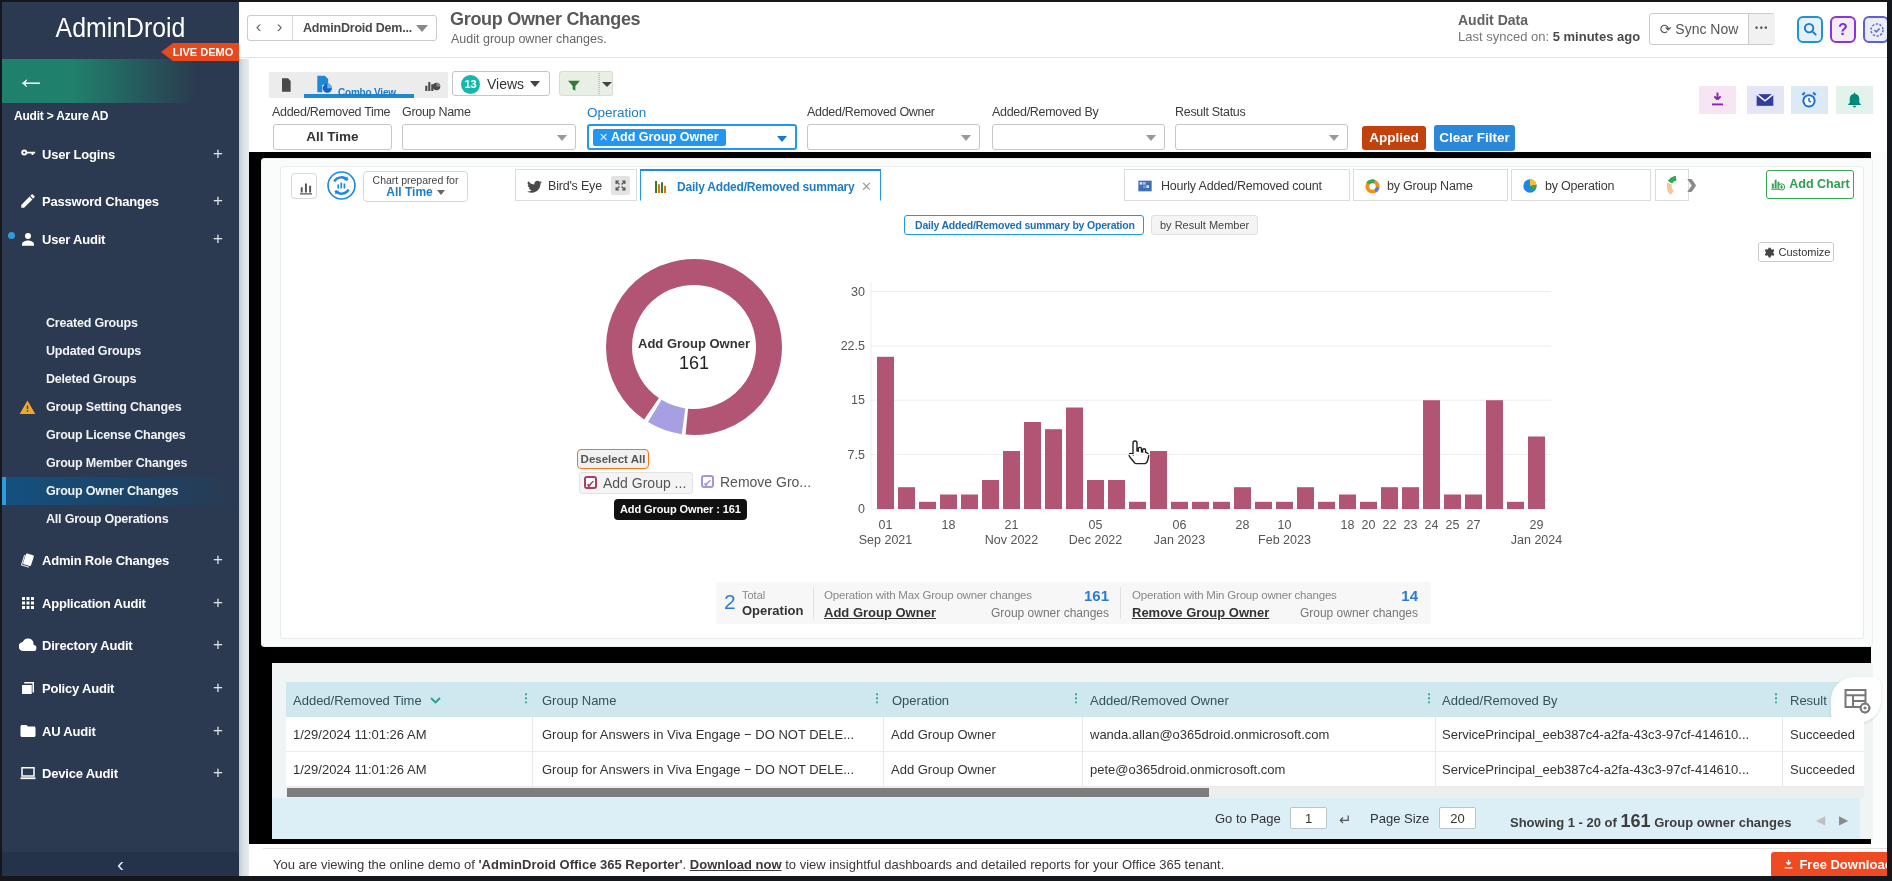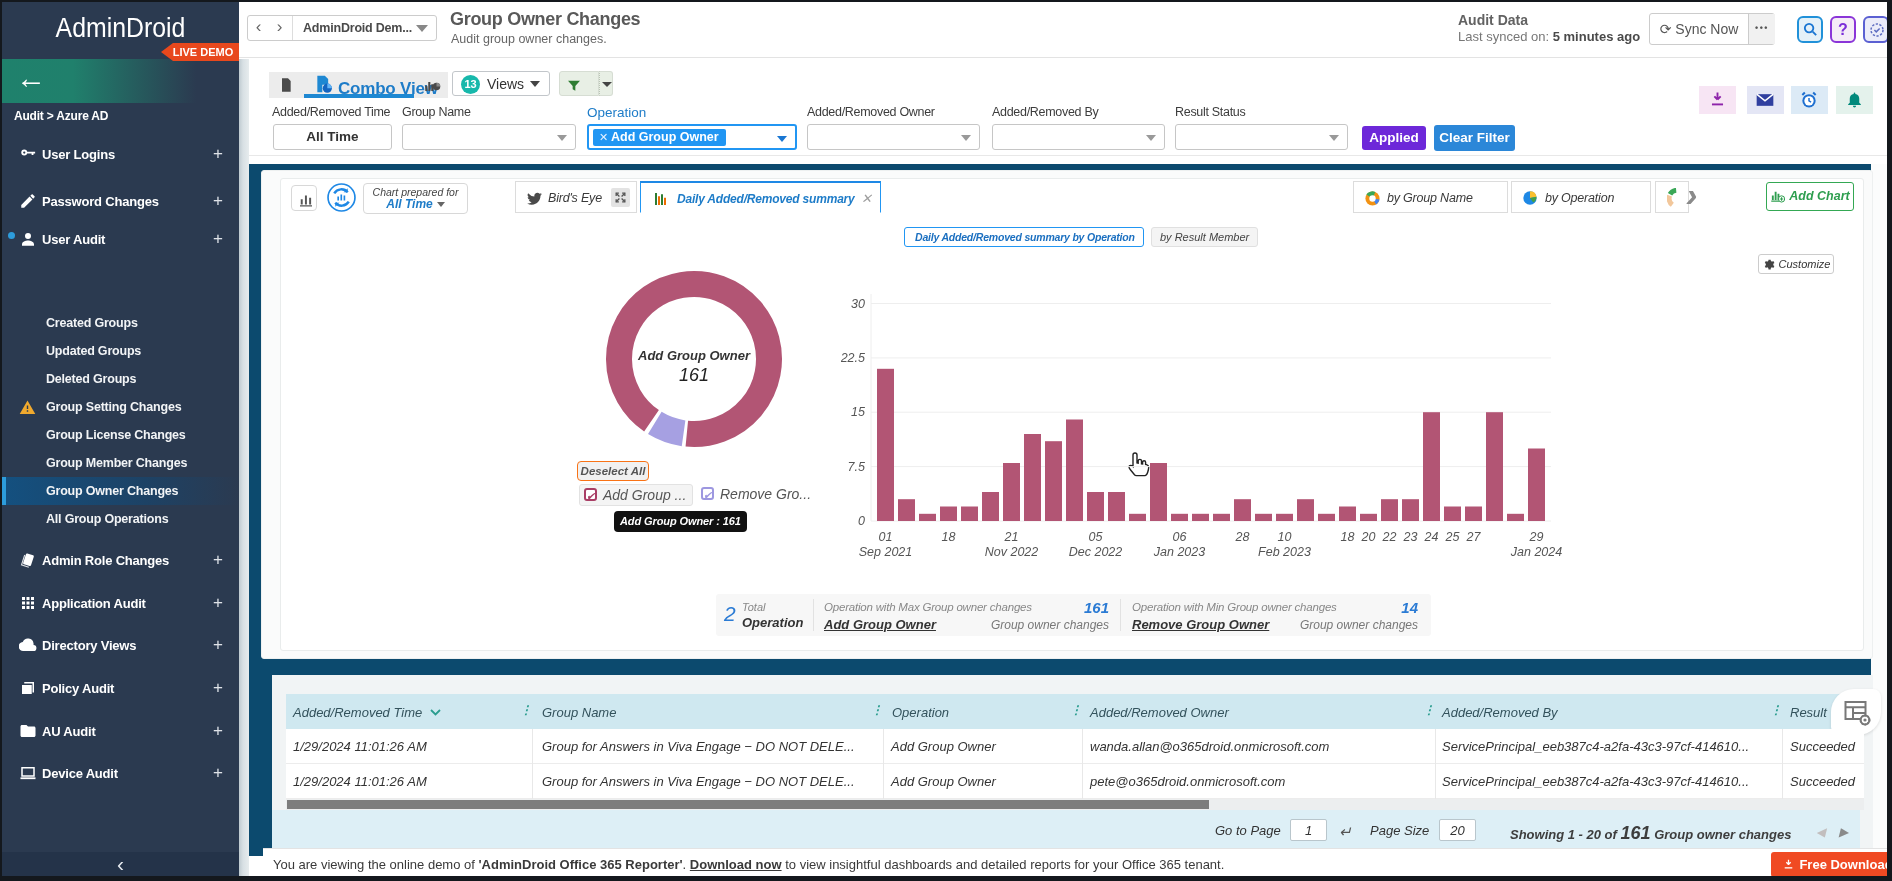--- a/index.html
+++ b/index.html
@@ -53,51 +53,51 @@
 #btn-q { left:1591px; border:2px solid #8b35d8; background:#f5ecf7; color:#7b2fd8; text-align:center; font-weight:bold; font-size:16px; line-height:23px; }
 #btn-ck { left:1624px; border:2px solid #5b60d2; background:#ebecf9; }
 
 
 #filterarea { position:absolute; left:237px; top:57px; width:1651px; height:97px; background:#fff; border-bottom:1px solid #e8e8e8; }
 #tabstrip { position:absolute; left:30px; top:13px; width:179px; height:26px; background:#ececec; }
 #underline { position:absolute; left:65px; top:35px; width:110px; height:4px; background:#1e88d2; }
 .ftab { position:absolute; top:13px; height:26px; }
 #ftab-doc { left:35px; width:38px; }
 #ftab-combo { left:65px; width:120px; }
-#ftab-combo .t { position:absolute; left:34px; top:7px; font-size:17px; color:#1e7cc8; font-weight:bold; white-space:nowrap; letter-spacing:-0.2px; }
+#ftab-combo .t { position:absolute; left:34px; top:15px; font-size:10px; color:#1e7cc8; font-weight:bold; white-space:nowrap; letter-spacing:-0.2px; }
 #ftab-chart { left:178px; width:32px; }
 #viewsbox { position:absolute; left:213px; top:12px; width:98px; height:25px; border:1px solid #c2c6ca; border-radius:3px; background:#fff; }
 #viewsbox .badge { position:absolute; left:8px; top:3px; width:19px; height:19px; background:#17b8ab; border-radius:50%; color:#fff; font-size:11px; font-weight:bold; text-align:center; line-height:19px; }
 #viewsbox .t { position:absolute; left:34px; top:4px; font-size:14px; color:#333; }
 #viewsbox .car { position:absolute; right:9px; top:9px; width:0; height:0; border-left:5px solid transparent; border-right:5px solid transparent; border-top:6px solid #444; }
 #filterbtn { position:absolute; left:320px; top:12px; width:40px; height:25px; border:1px solid #d6ddd3; border-radius:3px 0 0 3px; background:#e8efe5; }
 #filterbtn2 { position:absolute; left:360px; top:12px; width:14px; height:25px; border:1px solid #d6ddd3; border-left:1px dotted #b9c4b4; border-radius:0 3px 3px 0; background:#e8efe5; }
 #filterbtn2 .car { position:absolute; left:2px; top:10px; width:0; height:0; border-left:5px solid transparent; border-right:5px solid transparent; border-top:5px solid #444; }
 .flabel { position:absolute; top:46px; font-size:12.5px; color:#3c3c3c; letter-spacing:-0.3px; }
 .finput { position:absolute; top:65px; height:26px; border:1px solid #c6c6c6; border-radius:3px; background:#fff; }
 .finput .car { position:absolute; right:8px; top:10px; width:0; height:0; border-left:5px solid transparent; border-right:5px solid transparent; border-top:6px solid #999; }
 #fi-time { left:34px; width:119px; text-align:center; font-size:13.5px; color:#333; line-height:24px; font-weight:bold; }
 #fl-group { left:163px; } #fi-group { left:163px; width:174px; }
 #fl-op { left:348px; color:#1e7cc8; font-size:13.5px; letter-spacing:0; } #fi-op { left:348px; width:210px; border:2px solid #2196f3; }
 #fi-op .chip { position:absolute; left:4px; top:3px; height:17px; background:#2196f3; border-radius:2px; color:#fff; font-size:12.5px; font-weight:bold; line-height:17px; padding:0 7px 0 18px; }
 #fi-op .chip .x { position:absolute; left:6px; top:0; font-size:11px; font-weight:normal; color:#e8f2ff; }
 #fi-op .car { border-top-color:#1976d2; }
 #fl-owner { left:568px; } #fi-owner { left:568px; width:173px; }
 #fl-by { left:753px; } #fi-by { left:753px; width:173px; }
 #fl-rs { left:936px; } #fi-rs { left:936px; width:173px; }
-#btn-applied { position:absolute; left:1123px; top:67px; width:64px; height:24px; background:#6d28d9; border-radius:3px; color:#fff; font-size:13.5px; font-weight:bold; text-align:center; line-height:24px; }
+#btn-applied { position:absolute; left:1123px; top:67px; width:64px; height:24px; background:#c2410c; border-radius:3px; color:#fff; font-size:13.5px; font-weight:bold; text-align:center; line-height:24px; }
 #btn-clear { position:absolute; left:1195px; top:66px; width:81px; height:26px; background:#2b87d8; border-radius:3px; color:#fff; font-size:13.5px; font-weight:bold; text-align:center; line-height:26px; }
 .cicon { position:absolute; top:27px; width:37px; height:28px; }
 #ci-dl { left:1460px; background:#f7e5f4; }
 #ci-mail { left:1508px; background:#e4e6f5; }
 #ci-alarm { left:1552px; background:#dceaf6; }
 #ci-bell { left:1597px; background:#e4f2ec; }
 
 
-#contentbg { position:absolute; left:237px; top:162px; width:1651px; height:692px; background:#0c4a6e;font-style:italic; }
+#contentbg { position:absolute; left:237px; top:150px; width:1651px; height:692px; background:#000000; }
 
 
 #chartcard { position:absolute; left:41px; top:14px; width:1584px; height:473px; background:#fff; border:1px solid #e9ecec; border-radius:3px; }
 .chicon { position:absolute; top:6px; width:26px; height:26px; border:1px solid #d8d8d8; border-radius:4px; background:#fff; }
 #chi-bar { left:10px; }
 #chi-ref { left:46px; top:4px; width:29px; height:29px; border:none; }
 #chprep { position:absolute; left:82px; top:4px; width:105px; height:31px; border:1px solid #d8d8d8; border-radius:4px; background:#fff; text-align:center; }
 #chprep .l1 { font-size:10.5px; color:#444; margin-top:2px; }
 #chprep .l2 { font-size:12px; color:#1e7cc8; font-weight:bold; margin-top:-1px; }
 #chprep .car { display:inline-block; width:0; height:0; border-left:4px solid transparent; border-right:4px solid transparent; border-top:5px solid #666; margin-left:4px; vertical-align:middle; }
@@ -245,21 +245,21 @@
       </span>
       <span class="lbl">Application Audit</span>
       <span class="pm">+</span>
     </div>
   <div class="mitem" style="top:622px;">
       <span class="ic">
         <svg viewBox="0 0 24 24" fill="#fff">
           <path d="M19.4 10A7.5 7.5 0 0 0 5 8.04 6 6 0 0 0 6 20h13a4 4 0 0 0 .4-8z"></path>
         </svg>
       </span>
-      <span class="lbl">Directory Views</span>
+      <span class="lbl">Directory Audit</span>
       <span class="pm">+</span>
     </div>
   <div class="mitem" style="top:665px;">
       <span class="ic">
         <svg viewBox="0 0 24 24" fill="#fff">
           <path d="M7 4h13v14h-2V6H7V4zm-3 4h13v12H4V8zm2 3h9v1.6H6V11zm0 3h9v1.6H6V14z"></path>
         </svg>
       </span>
       <span class="lbl">Policy Audit</span>
       <span class="pm">+</span>
@@ -447,20 +447,30 @@
       </div>
     <div class="ctab" id="ct-sum">
         <svg viewBox="0 0 24 24" style="width:16px;height:16px;position:absolute;left:12px;top:8px">
           <path d="M3 3h3v18H3z" fill="#2e7d32"></path>
           <path d="M7.5 8h3v13h-3z" fill="#ef6c00"></path>
           <path d="M12 5h3v16h-3z" fill="#2e7d32"></path>
           <path d="M16.5 10h3v11h-3z" fill="#ef6c00"></path>
         </svg>
         <span class="tt" style="left:36px;font-weight:bold;font-size:12px;">Daily Added/Removed summary</span>
         <span style="position:absolute;right:8px;top:8px;color:#9e9e9e;font-size:13px;">✕</span>
+      </div>
+    <div class="ctab" id="ct-hr">
+        <svg viewBox="0 0 24 24" style="width:16px;height:16px;position:absolute;left:12px;top:8px">
+          <rect x="2" y="4" width="20" height="16" fill="#3f6fb5"></rect>
+          <rect x="4" y="6" width="4" height="4" fill="#cfe0f5"></rect>
+          <rect x="9" y="6" width="4" height="4" fill="#9fc0e8"></rect>
+          <rect x="14" y="11" width="4" height="4" fill="#cfe0f5"></rect>
+          <rect x="9" y="11" width="4" height="4" fill="#6f96d2"></rect>
+        </svg>
+        <span class="tt" style="left:36px;">Hourly Added/Removed count</span>
       </div>
     <div class="ctab" id="ct-gn">
         <svg viewBox="0 0 24 24" style="width:17px;height:17px;position:absolute;left:10px;top:8px">
           <circle cx="12" cy="12" r="10" fill="#f29213"></circle>
           <path d="M12 2a10 10 0 0 1 9.5 6.9L12 12z" fill="#fff" opacity="0"></path>
           <path d="M3.3 6.5A10 10 0 0 1 16 2.9L12 12z" fill="#3aa757"></path>
           <path d="M21.9 13.4a10 10 0 0 1-4.8 7.2L12 12z" fill="#4285f4"></path>
           <circle cx="12" cy="12" r="4.5" fill="#fff"></circle>
         </svg>
         <span class="tt" style="left:33px;">by Group Name</span>

